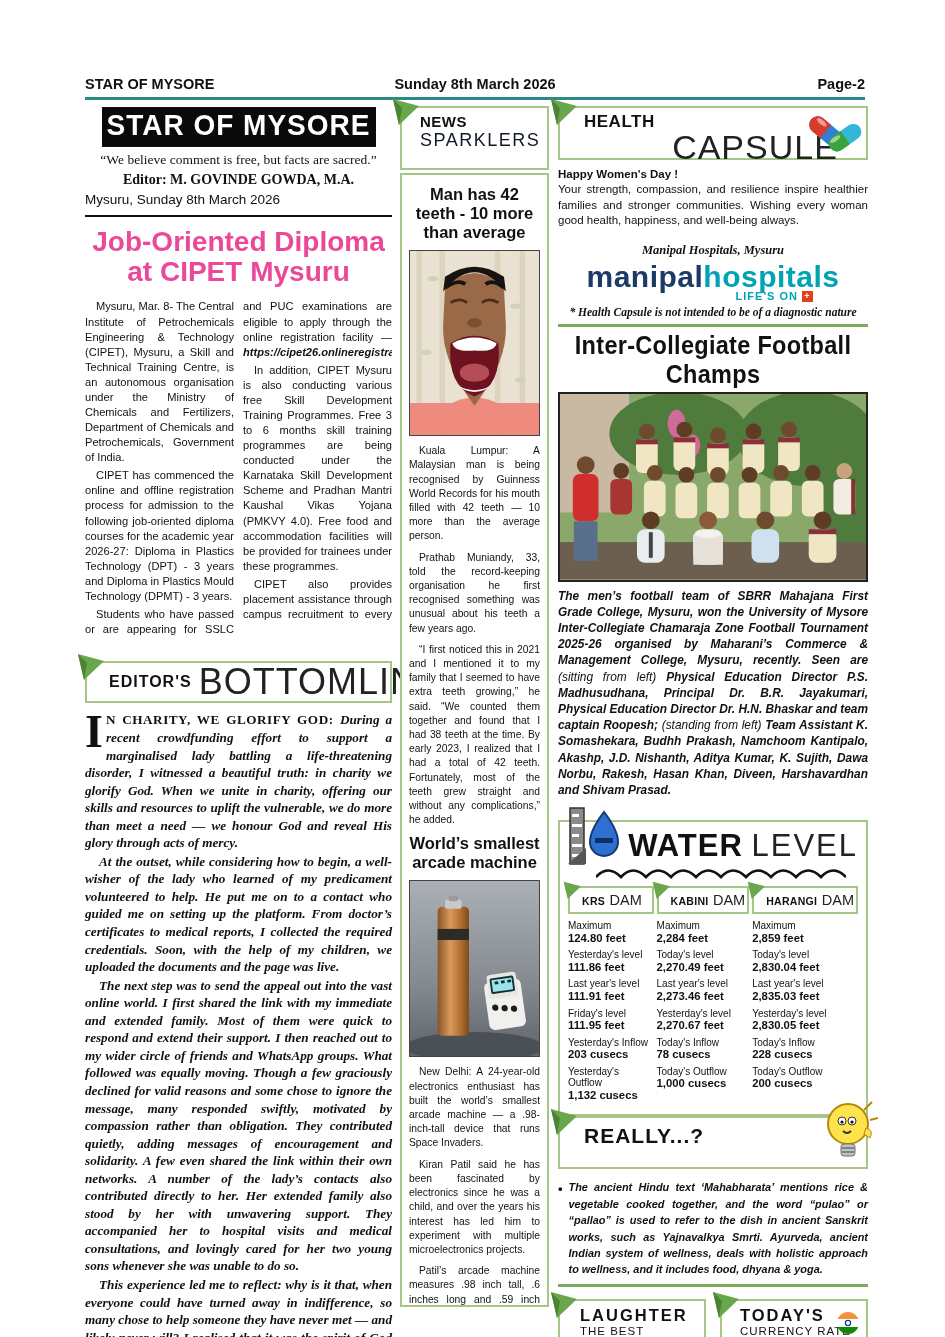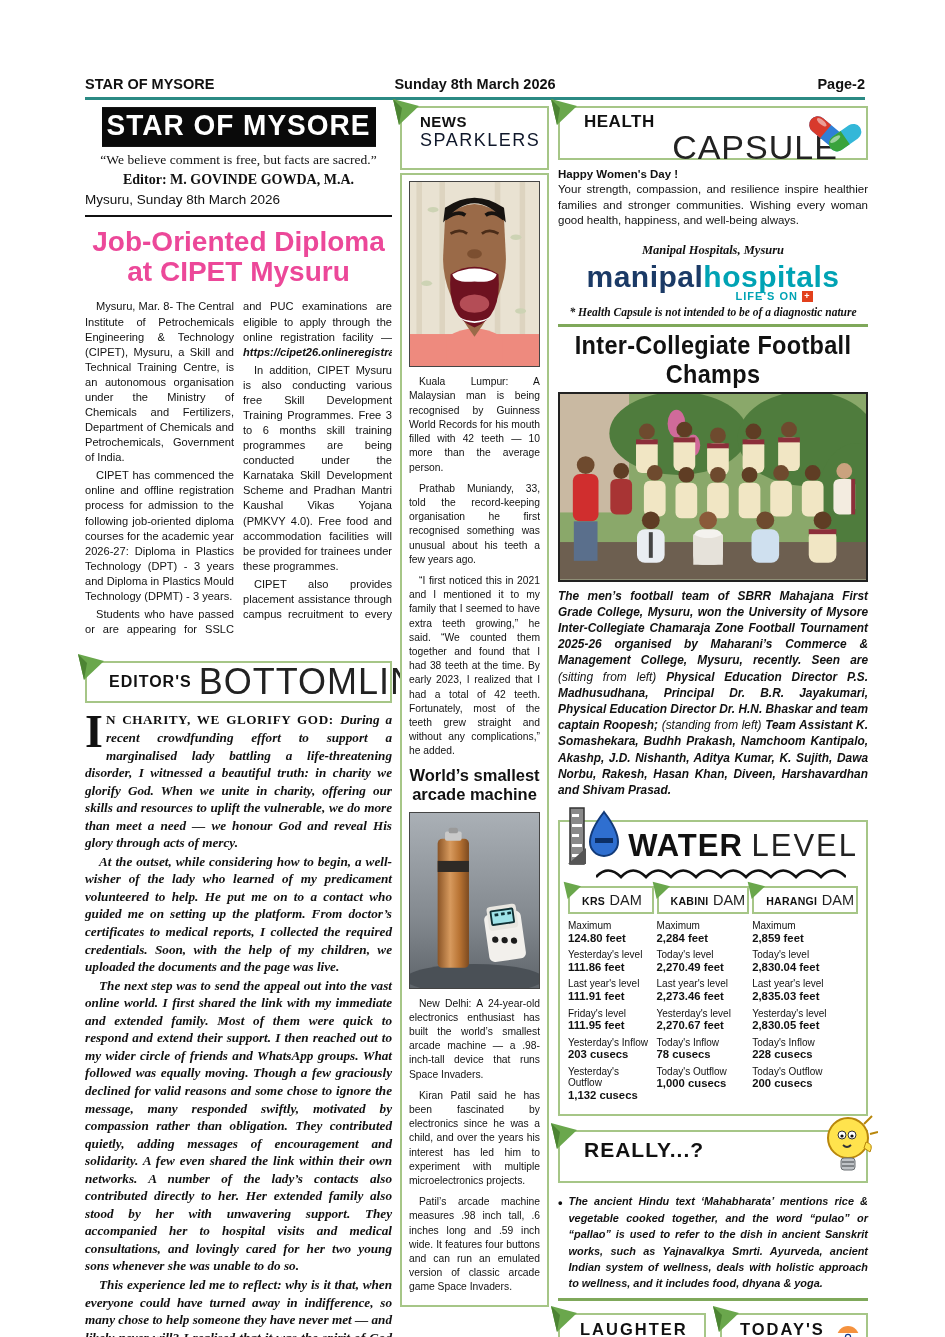--- a/index.html
+++ b/index.html
@@ -81,21 +81,21 @@
   .wl-cols { display:flex; gap:3px; }
   .dam { flex:1; }
   .dam-head { border:2px solid #a6c687; position:relative; padding:3px 2px 3px 12px; margin-bottom:6px; white-space:nowrap; }
   .dam-flag { position:absolute; top:-7px; left:-7px; width:20px; height:20px; }
   .dam-b { font-weight:800; font-size:10.5px; letter-spacing:0.3px; }
   .dam-l { font-size:14.5px; color:#222; }
   .dam-row { margin-bottom:4.1px; }
   .dam-lab { font-size:10px; line-height:1.15; }
   .dam-val { font-weight:800; font-size:11.3px; line-height:1.2; }
 
-  .really-box { margin-top:14px; height:53px; padding:6px 0 0 24px; }
+  .really-box { height:53px; padding:6px 0 0 24px; }
   .really-t { font-weight:800; font-size:21px; letter-spacing:1px; }
   .bulb { position:absolute; right:-12px; top:-20px; }
   .really-p { display:flex; gap:6px; margin-top:10px; font-weight:bold; font-style:italic; font-size:10.9px; line-height:1.5; text-align:justify; }
   .really-p .dot { font-size:13px; font-style:normal; }
 
   .bottomrow { display:flex; gap:14px; margin-top:12px; }
   .bcol { flex:1; }
   .lt-head { height:46px; padding:5px 0 0 20px; }
   .lt-b { font-weight:800; font-size:16.5px; letter-spacing:2px; }
   .lt-s { font-size:11.5px; letter-spacing:1px; }
@@ -156,20 +156,21 @@
   <div class="gbox sp-header">
     <svg class="flag" viewBox="0 0 30 30">
         <polygon points="1,1 27,8 7,27" fill="#6aa74c"></polygon>
         <polygon points="1,1 10,10 7,27" fill="#4c8433"></polygon>
       </svg>
     <div class="sp-b">NEWS</div>
     <div class="sp-l">SPARKLERS</div>
   </div>
 
   <div class="gbox sp-main">
+    <div class="sp-h1">Man has 42 teeth - 10 more than average</div>
 
     <svg class="sp-photo" viewBox="0 0 140 200">
       <rect width="140" height="200" fill="#e9e2d2"></rect>
       <path d="M10,0 V200 M35,0 V200 M95,0 V200 M122,0 V200" stroke="#ddd4c0" stroke-width="6"></path>
       <g fill="#cdd3b4">
           <ellipse cx="25" cy="30" rx="6" ry="3"></ellipse>
           <ellipse cx="115" cy="60" rx="6" ry="3"></ellipse>
           <ellipse cx="120" cy="140" rx="6" ry="3"></ellipse>
           <ellipse cx="18" cy="110" rx="6" ry="3"></ellipse>
         </g>

